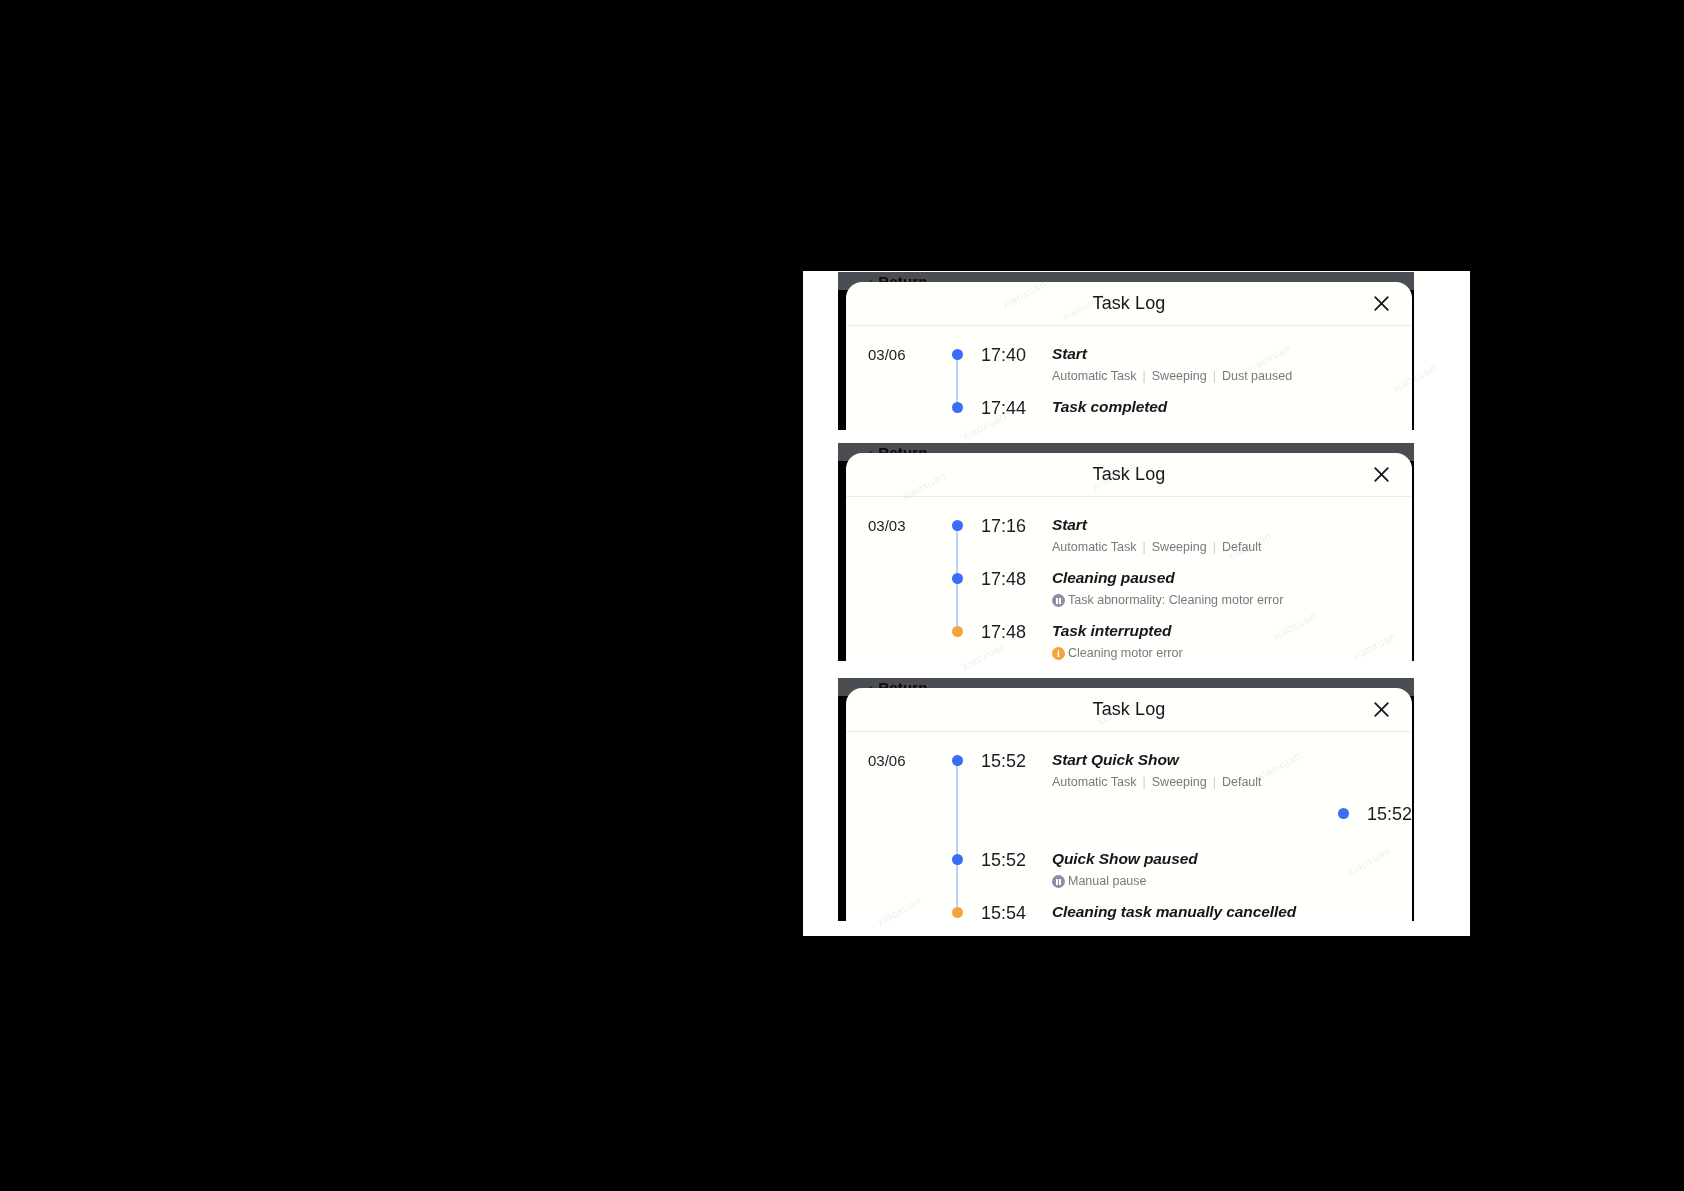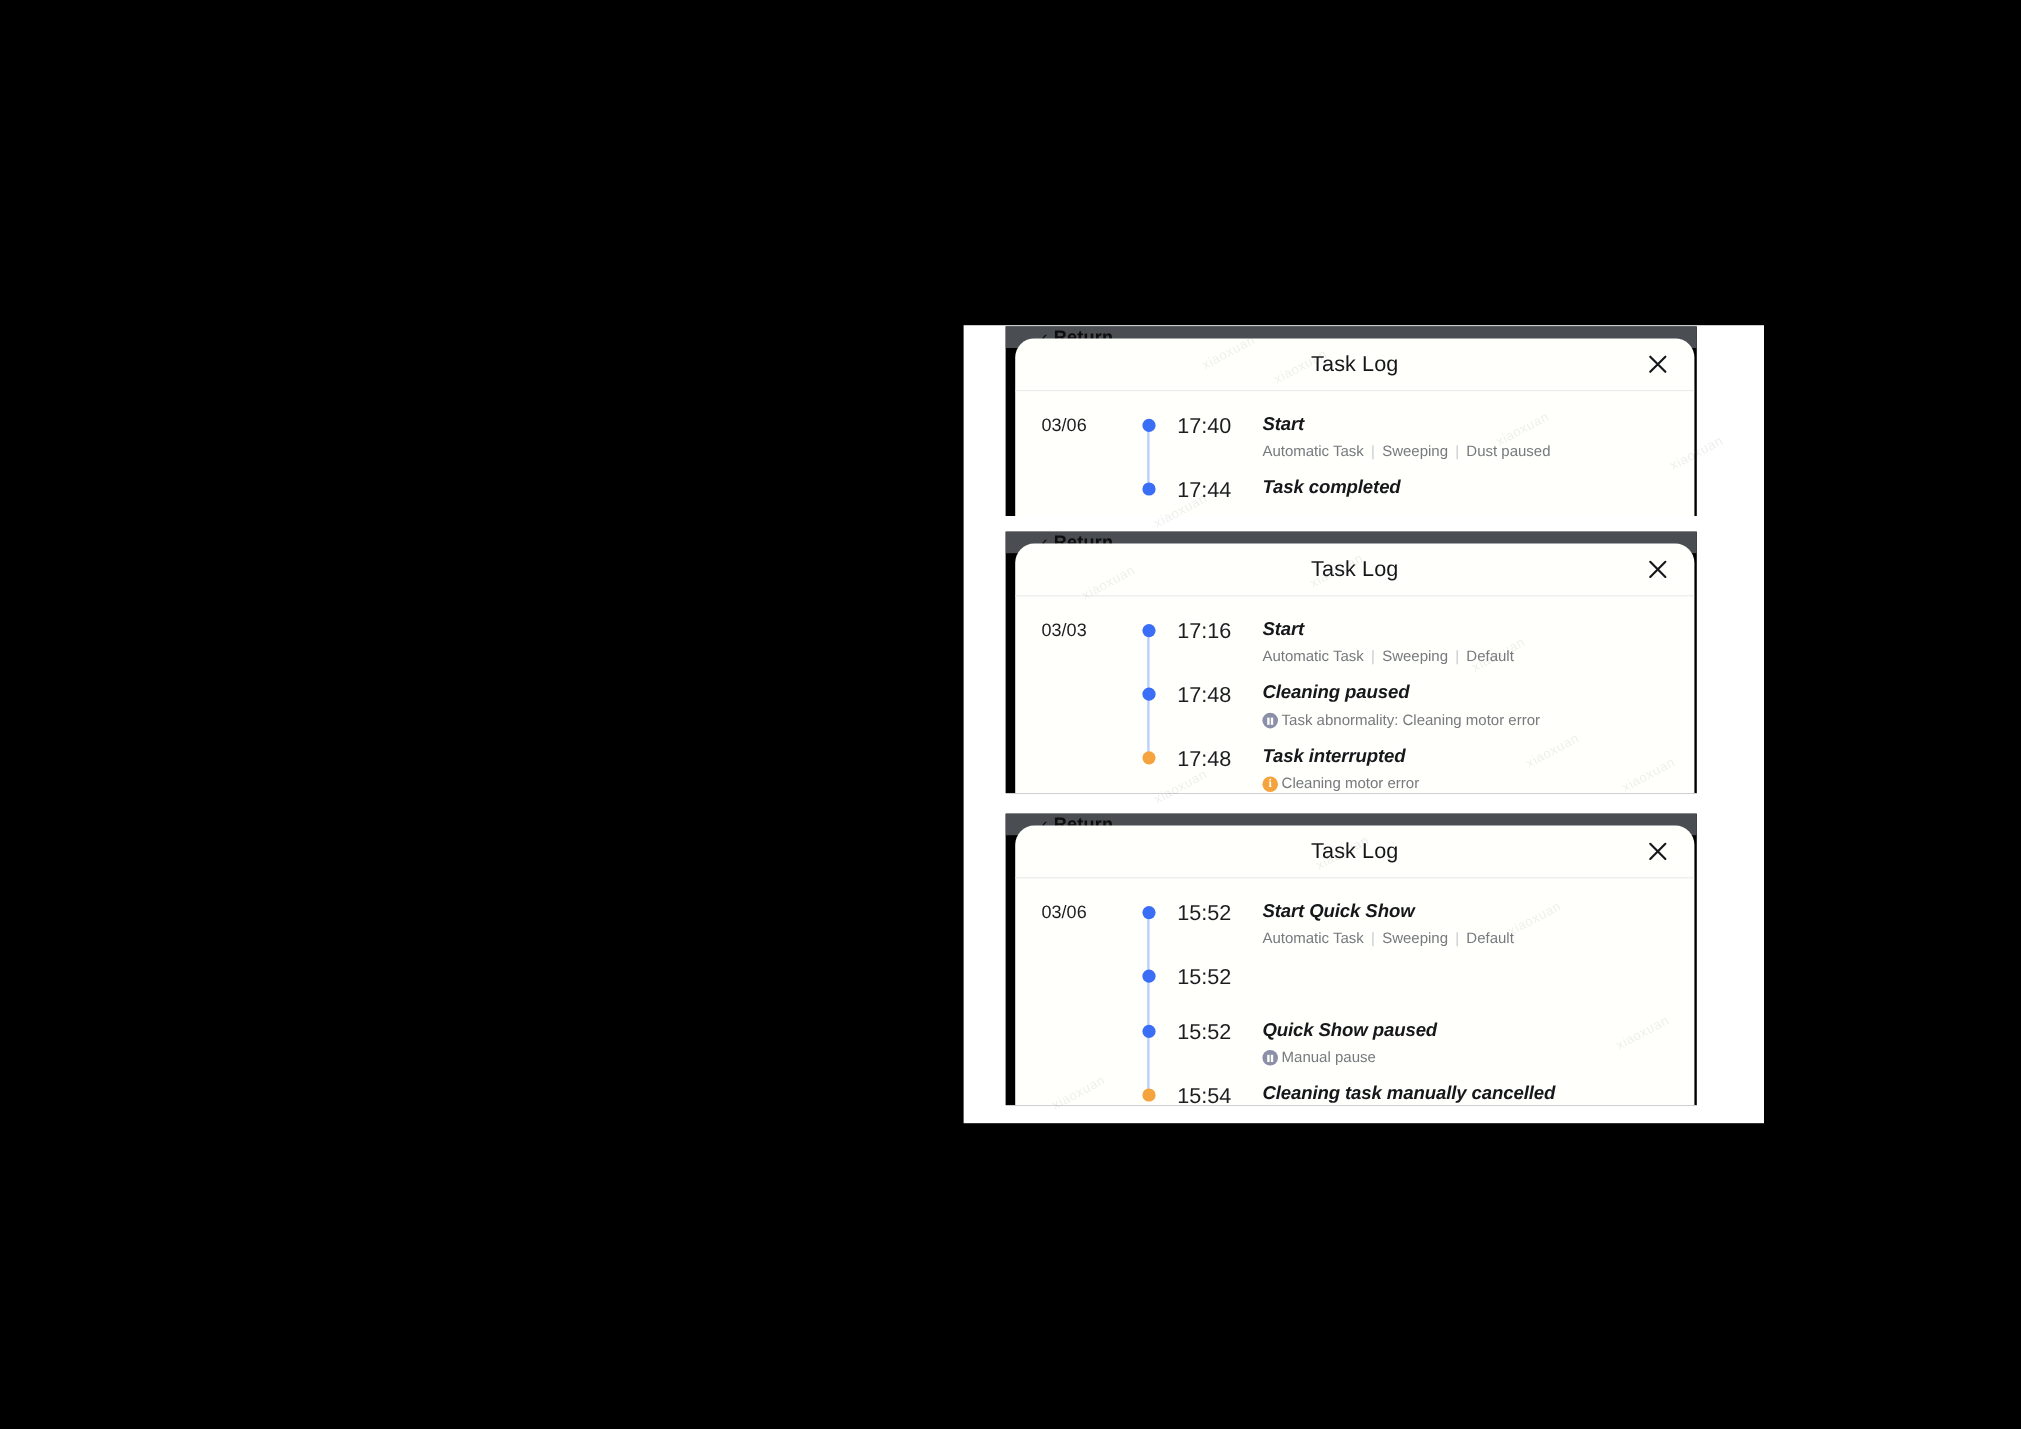--- a/index.html
+++ b/index.html
@@ -75,20 +75,21 @@
   .close-btn svg { display: block; }
 
   .log-body { padding: 18px 0 0 0; position: relative; }
 
   .log-row {
     position: relative;
     display: flex;
     align-items: flex-start;
     padding: 0 0 0 22px;
     min-height: 46px;
+    justify-content: flex-end;
   }
   .date-col {
     width: 72px;
     font-size: 15px;
     color: #1b1d20;
     line-height: 20px;
     padding-top: 1px;
     flex: 0 0 72px;
     text-align: left;
   }

